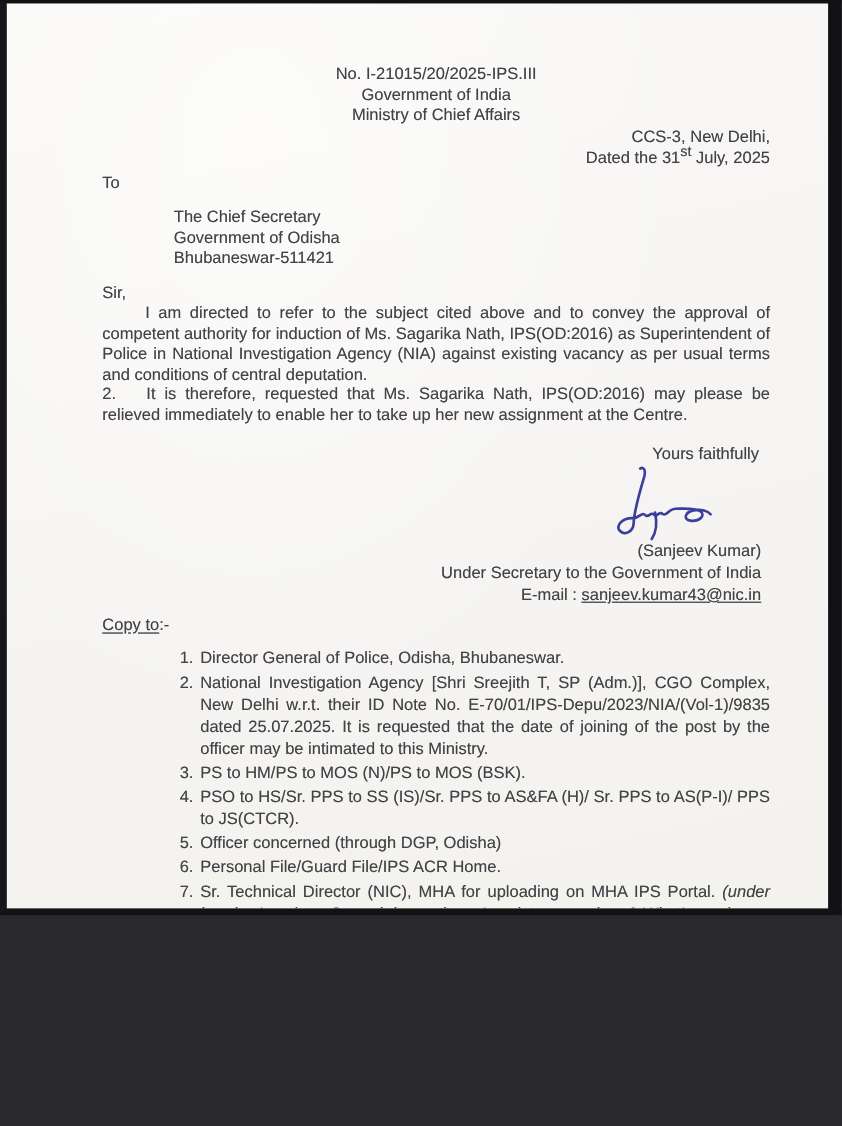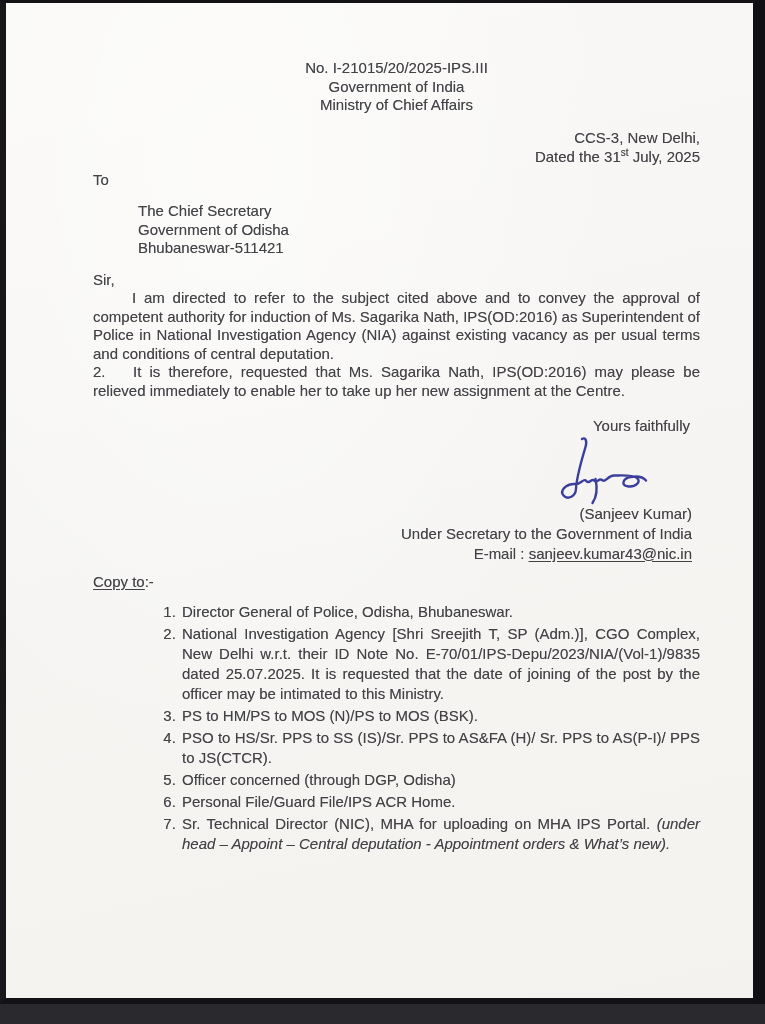--- a/index.html
+++ b/index.html
@@ -1,42 +1,42 @@
 <!DOCTYPE html>
 <html><head>
 <meta charset="utf-8">
 <style>
   html,body{margin:0;padding:0;background:#2a2a2e;}
   .page{
     position:relative;
-    width:765px;height:1004px;
+    width:765px;height:832px;
     box-sizing:border-box;
     margin:0 auto;
     background:
       radial-gradient(ellipse at 30% 15%, rgba(255,255,255,.55) 0%, rgba(255,255,255,0) 55%),
       linear-gradient(168deg,#f9f8f6 0%,#f6f5f3 45%,#f3f2ef 100%);
     border-top:3px solid #121216;
     border-bottom:6px solid #121216;
     border-left:6px solid #16161b;
     border-right:12px solid #101015;
     padding:56px 53px 20px 87px;
     overflow:hidden;
     font-family:"Liberation Sans","DejaVu Sans",sans-serif;
     font-size:15px;
     line-height:18.5px;
     color:#424247;
     text-shadow:0 0 .6px rgba(72,72,78,.5);
   }
   .center{text-align:center;}
   .right{text-align:right;}
   .letterhead div{line-height:18.5px;}
-  .date-block{margin-top:13px;line-height:19px;}
-  sup{font-size:10px;vertical-align:super;line-height:0;}
+  .date-block{line-height:19px;}
+  sup{font-size:13px;vertical-align:super;line-height:0;}
   .to-label{margin-top:5px;}
-  .recipient{margin-left:45px;margin-top:13px;line-height:18.5px;}
+  .recipient{margin-left:65px;margin-top:13px;line-height:18.5px;}
   .subject{display:flex;margin-top:31px;}
   .subject .lbl{flex:0 0 45px;}
   .subject .txt{flex:1;text-align:justify;}
   .salutation{margin-top:13px;}
   p.para{margin:0;text-align:justify;}
   .para1{margin-top:20px;text-indent:39px;}
   .para2{margin-top:19px;}
   .para2 .pnum{display:inline-block;width:40px;}
   .valediction{margin-top:17px;padding-right:10px;}
   .sig-wrap{position:relative;height:68px;}

